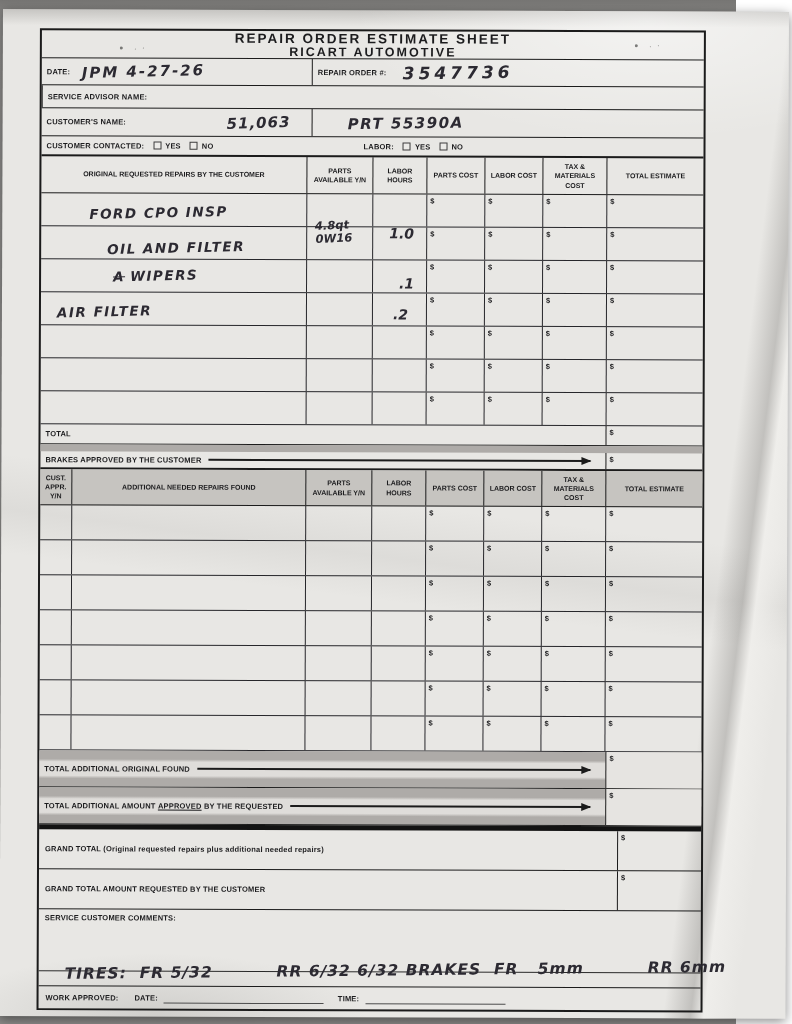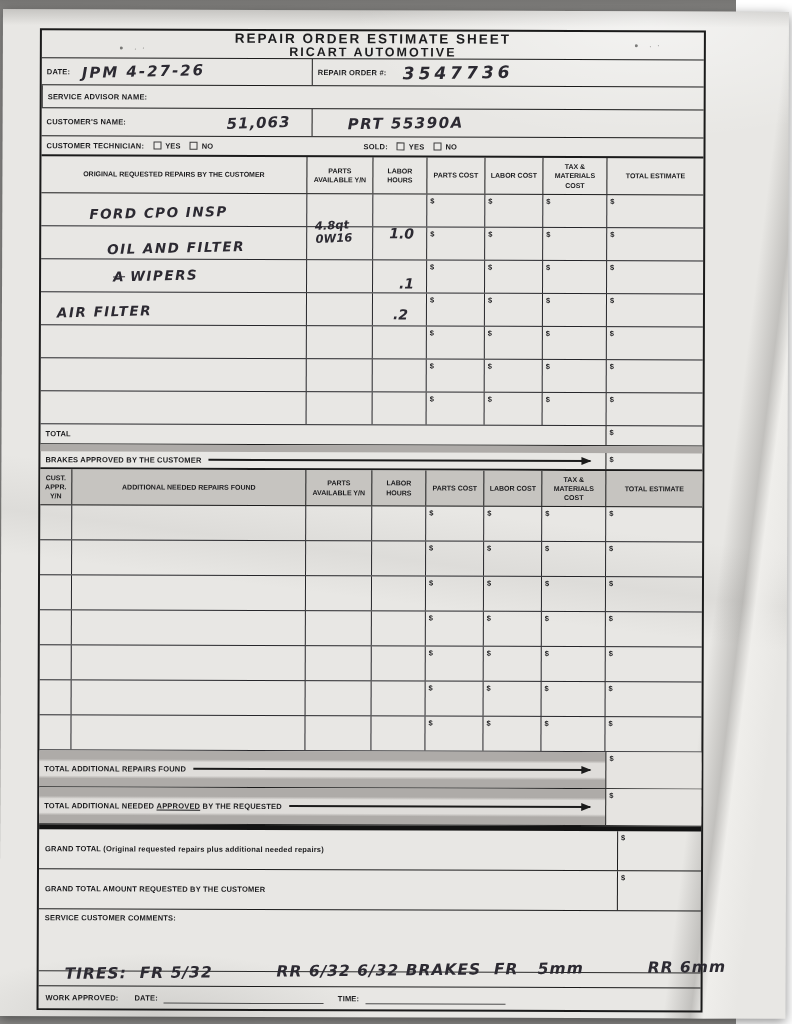--- a/index.html
+++ b/index.html
@@ -143,28 +143,28 @@
           <span class="lab">CUSTOMER'S NAME:</span>
           <span class="hw hw-cust">51,063</span>
         </div>
         <div class="cell rt">
           <span class="hw hw-stock">PRT 55390A</span>
         </div>
       </div>
 
       <div class="info-row row-d">
         <div class="cell">
-          <span class="lab">CUSTOMER TECHNICIAN:</span>
+          <span class="lab">CUSTOMER CONTACTED:</span>
           <span class="cb"></span>
           <span class="lab">YES</span>
           <span class="cb"></span>
           <span class="lab">NO</span>
         </div>
         <div class="cell rt">
-          <span class="lab">SOLD:</span>
+          <span class="lab">LABOR:</span>
           <span class="cb"></span>
           <span class="lab">YES</span>
           <span class="cb"></span>
           <span class="lab">NO</span>
         </div>
       </div>
 
       <div class="thead t1-cols t1-head">
         <div class="th">ORIGINAL REQUESTED REPAIRS BY THE CUSTOMER</div>
         <div class="th">PARTS AVAILABLE Y/N</div>
@@ -354,28 +354,28 @@
             <div class="td"></div>
           <div class="td"><span>$</span></div>
           <div class="td"><span>$</span></div>
           <div class="td"><span>$</span></div>
           <div class="td"><span>$</span></div>
         </div>
       </div>
 
       <div class="band-row">
         <div class="label-cell">
-          <span class="lab">TOTAL ADDITIONAL REPAIRS FOUND</span>
+          <span class="lab">TOTAL ADDITIONAL ORIGINAL FOUND</span>
           <span class="arrow"></span>
         </div>
         <div class="money-cell"><span>$</span></div>
       </div>
       <div class="band-row">
         <div class="label-cell">
-          <span class="lab pre">TOTAL ADDITIONAL NEEDED </span>
+          <span class="lab pre">TOTAL ADDITIONAL AMOUNT </span>
             <span class="lab u">APPROVED</span>
             <span class="lab pre"> BY THE REQUESTED</span>
           <span class="arrow"></span>
         </div>
         <div class="money-cell"><span>$</span></div>
       </div>
 
       <div class="thick-divider"></div>
 
       <div class="grand-row">

